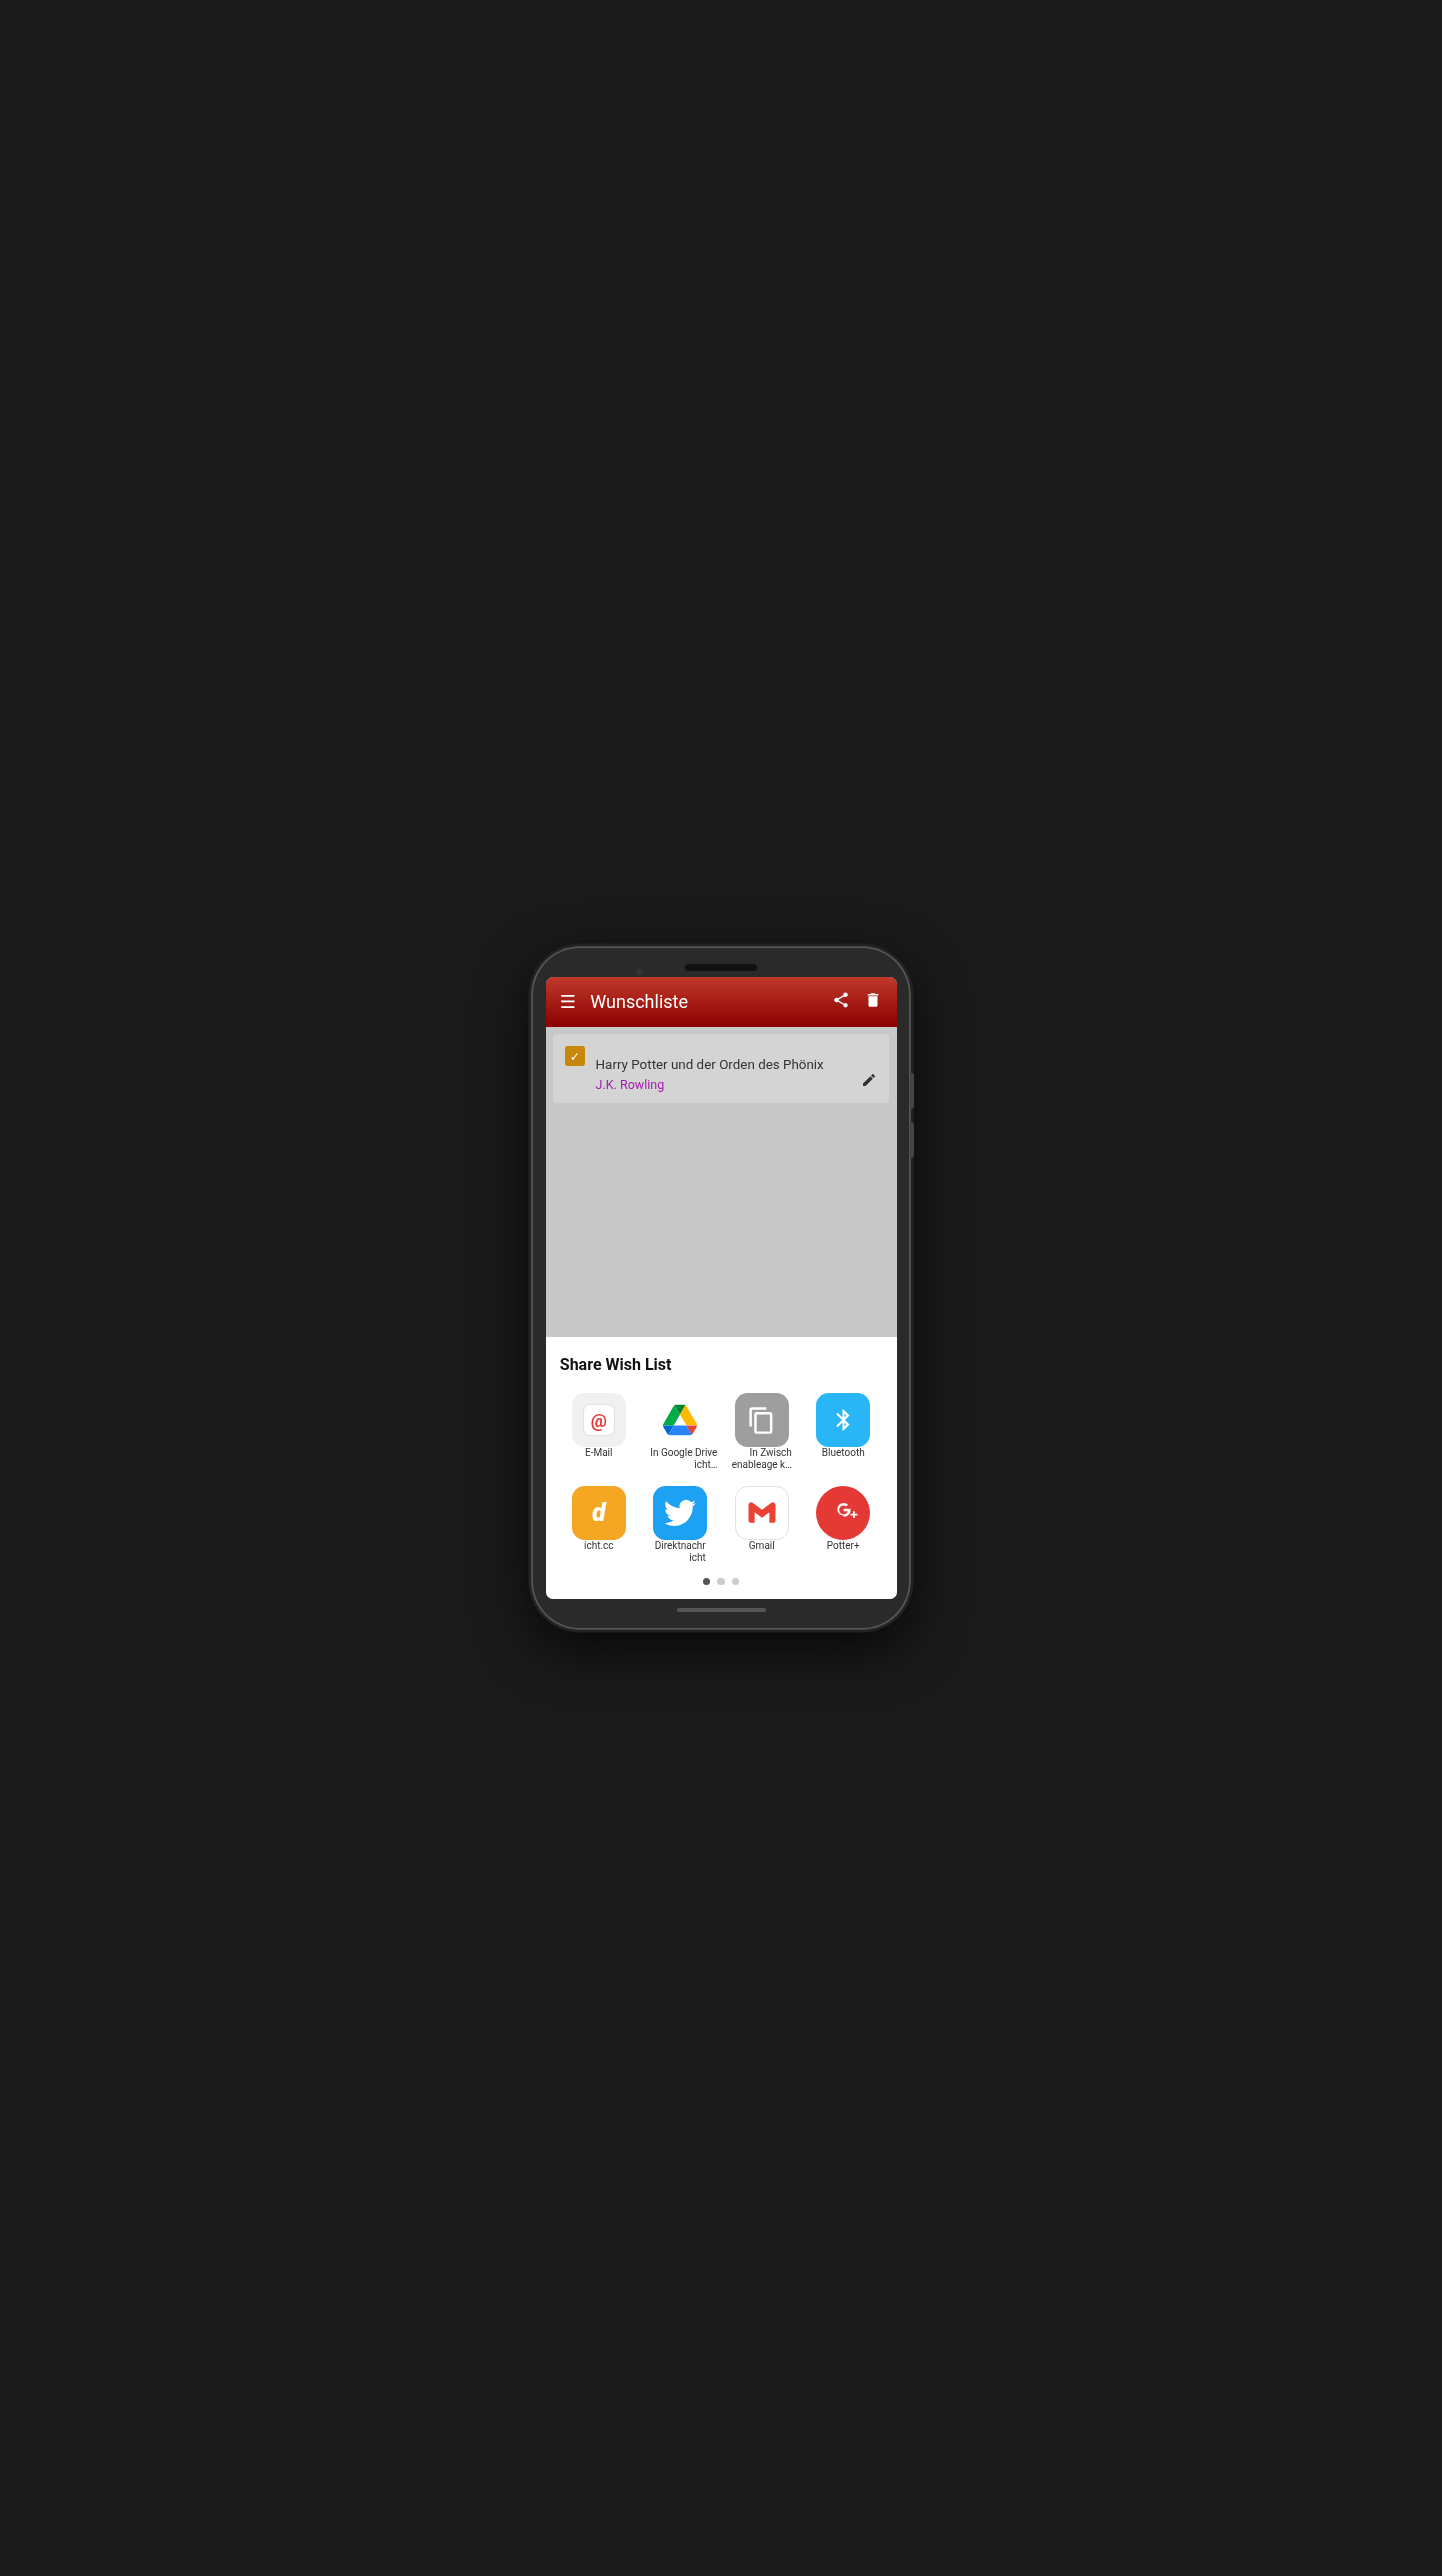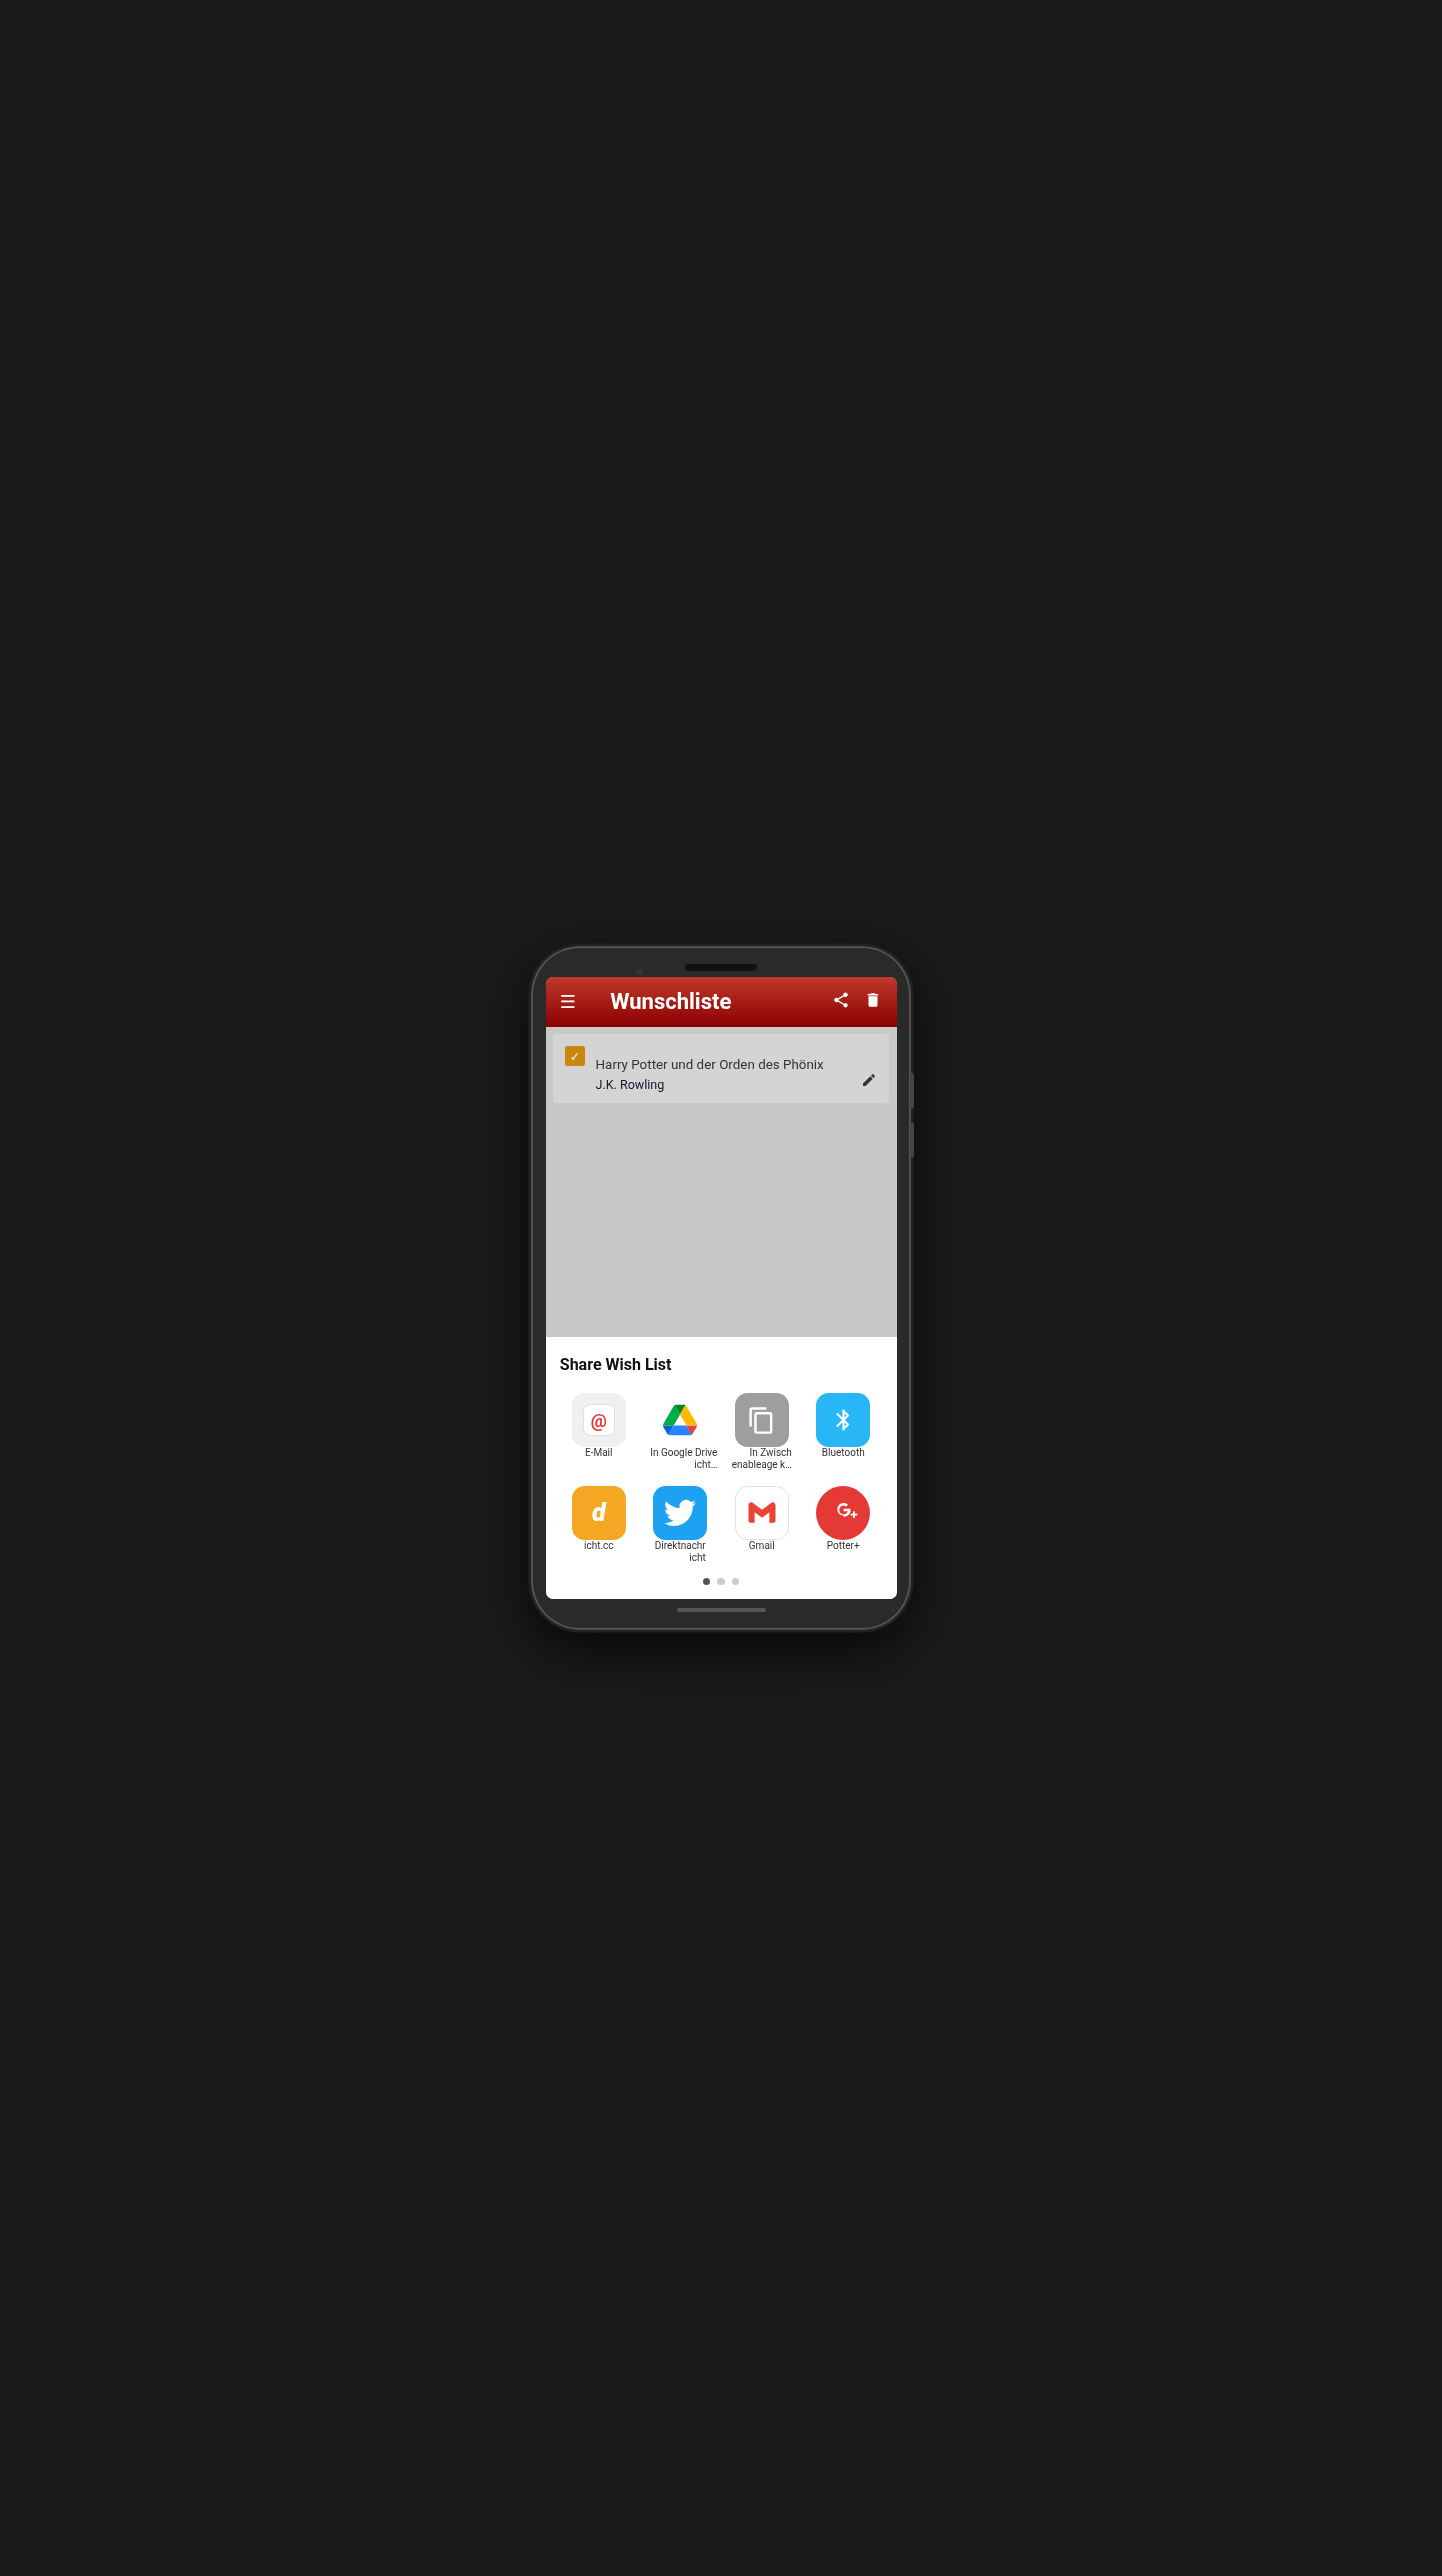--- a/index.html
+++ b/index.html
@@ -68,24 +68,23 @@
 
     .toolbar-menu-icon {
       color: white;
       font-size: 18px;
       cursor: pointer;
       margin-right: 14.3px;
     }
 
     .toolbar-title {
       color: white;
-      font-size: 22px;
-      font-weight: 700;
+      font-size: 18px;
+      font-weight: 400;
       flex: 1;
-      margin-left: 20px;
     }
 
     .toolbar-actions {
       display: flex;
       gap: 14.3px;
       align-items: center;
     }
 
     .toolbar-icon {
       color: white;
@@ -134,21 +133,21 @@
     .item-title {
       font-size: 13.4px;
       color: #333;
       font-weight: 400;
       line-height: 1.3;
       margin-top: 12px;
     }
 
     .item-subtitle {
       font-size: 12.5px;
-      color: #0f172a;
+      color: #a21caf;
       margin-top: 3.6px;
     }
 
     .edit-icon {
       position: absolute;
       right: 12.5px;
       bottom: 12.5px;
       color: #333;
       font-size: 14.3px;
       cursor: pointer;

